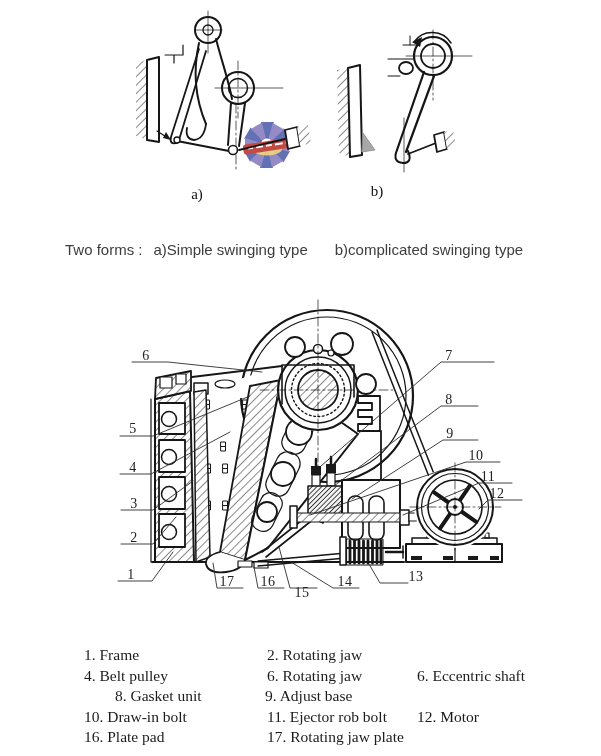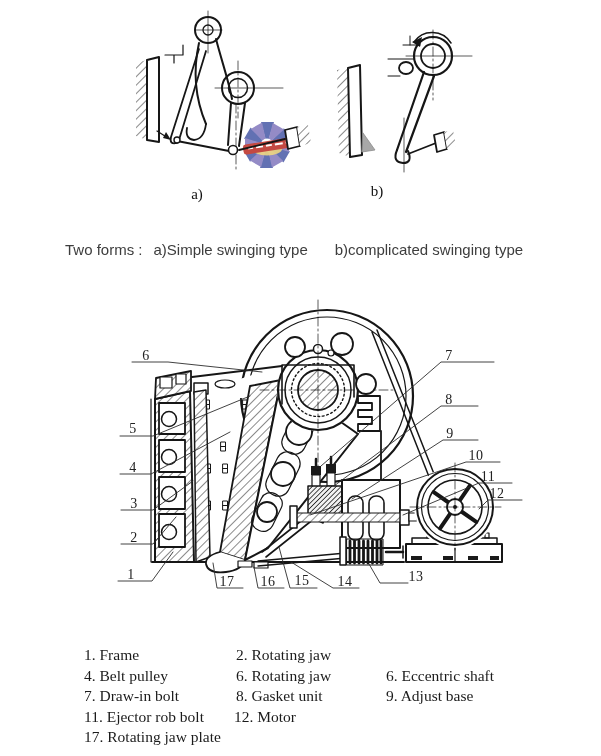--- a/index.html
+++ b/index.html
@@ -10,21 +10,21 @@
   .fig-label{position:absolute;transform:translate(-50%,-50%);
       font:15px "Liberation Serif","DejaVu Serif",serif;color:#111;}
   .caption{position:absolute;left:65px;top:241px;
       font:15px "Liberation Sans","DejaVu Sans",sans-serif;color:#3d3d3d;}
   .caption .gap1{margin-left:11px;}
   .caption .gap2{margin-left:27px;}
   .parts{position:absolute;left:0;top:645px;width:601px;
       font:15.5px "Liberation Serif","DejaVu Serif",serif;color:#1b1b1b;padding-left:36px;}
   .prow{display:flex;height:20.5px;line-height:20.5px;padding-left:48px;}
   .pc1{width:152px;}
-  .pc2{width:150px;}
+  .pc2{width:150px;margin-left:31px;}
   .pc3{flex:1;}
 </style>
 </head>
 <body>
 
 <div class="page">
 
 <svg class="art" width="601" height="756" viewBox="0 0 601 756" stroke-linecap="round" stroke-linejoin="round">
   <defs>
     <pattern id="hp" patternUnits="userSpaceOnUse" width="6" height="6" patternTransform="rotate(45)">
@@ -326,43 +326,44 @@
   <span class="co" style="left:133px;top:429px">5</span>
   <span class="co" style="left:146px;top:356px">6</span>
   <span class="co" style="left:449px;top:356px">7</span>
   <span class="co" style="left:449px;top:400px">8</span>
   <span class="co" style="left:450px;top:434px">9</span>
   <span class="co" style="left:476px;top:456px">10</span>
   <span class="co" style="left:488px;top:477px">11</span>
   <span class="co" style="left:497px;top:494px">12</span>
   <span class="co" style="left:416px;top:577px">13</span>
   <span class="co" style="left:345px;top:582px">14</span>
-  <span class="co" style="left:302px;top:581px">15</span>
+  <span class="co" style="left:302px;top:593px">15</span>
   <span class="co" style="left:268px;top:582px">16</span>
   <span class="co" style="left:227px;top:582px">17</span>
 </div>
 
 <div class="parts">
   <div class="prow">
     <span class="pc1">1. Frame</span>
     <span class="pc2">2. Rotating jaw</span>
   </div>
   <div class="prow">
     <span class="pc1">4. Belt pulley</span>
     <span class="pc2">6. Rotating jaw</span>
     <span class="pc3">6. Eccentric shaft</span>
   </div>
   <div class="prow">
-    <span class="pc1">7. Draw-in bolt</span>
     <span class="pc2">8. Gasket unit</span>
     <span class="pc3">9. Adjust base</span>
   </div>
   <div class="prow">
+    <span class="pc1">10. Draw-in bolt</span>
     <span class="pc2">11. Ejector rob bolt</span>
     <span class="pc3">12. Motor</span>
   </div>
   <div class="prow">
+    <span class="pc1">16. Plate pad</span>
     <span class="pc2">17. Rotating jaw plate</span>
     <span class="pc3"></span>
   </div>
 </div>
 
 </div>
 
 </body></html>

